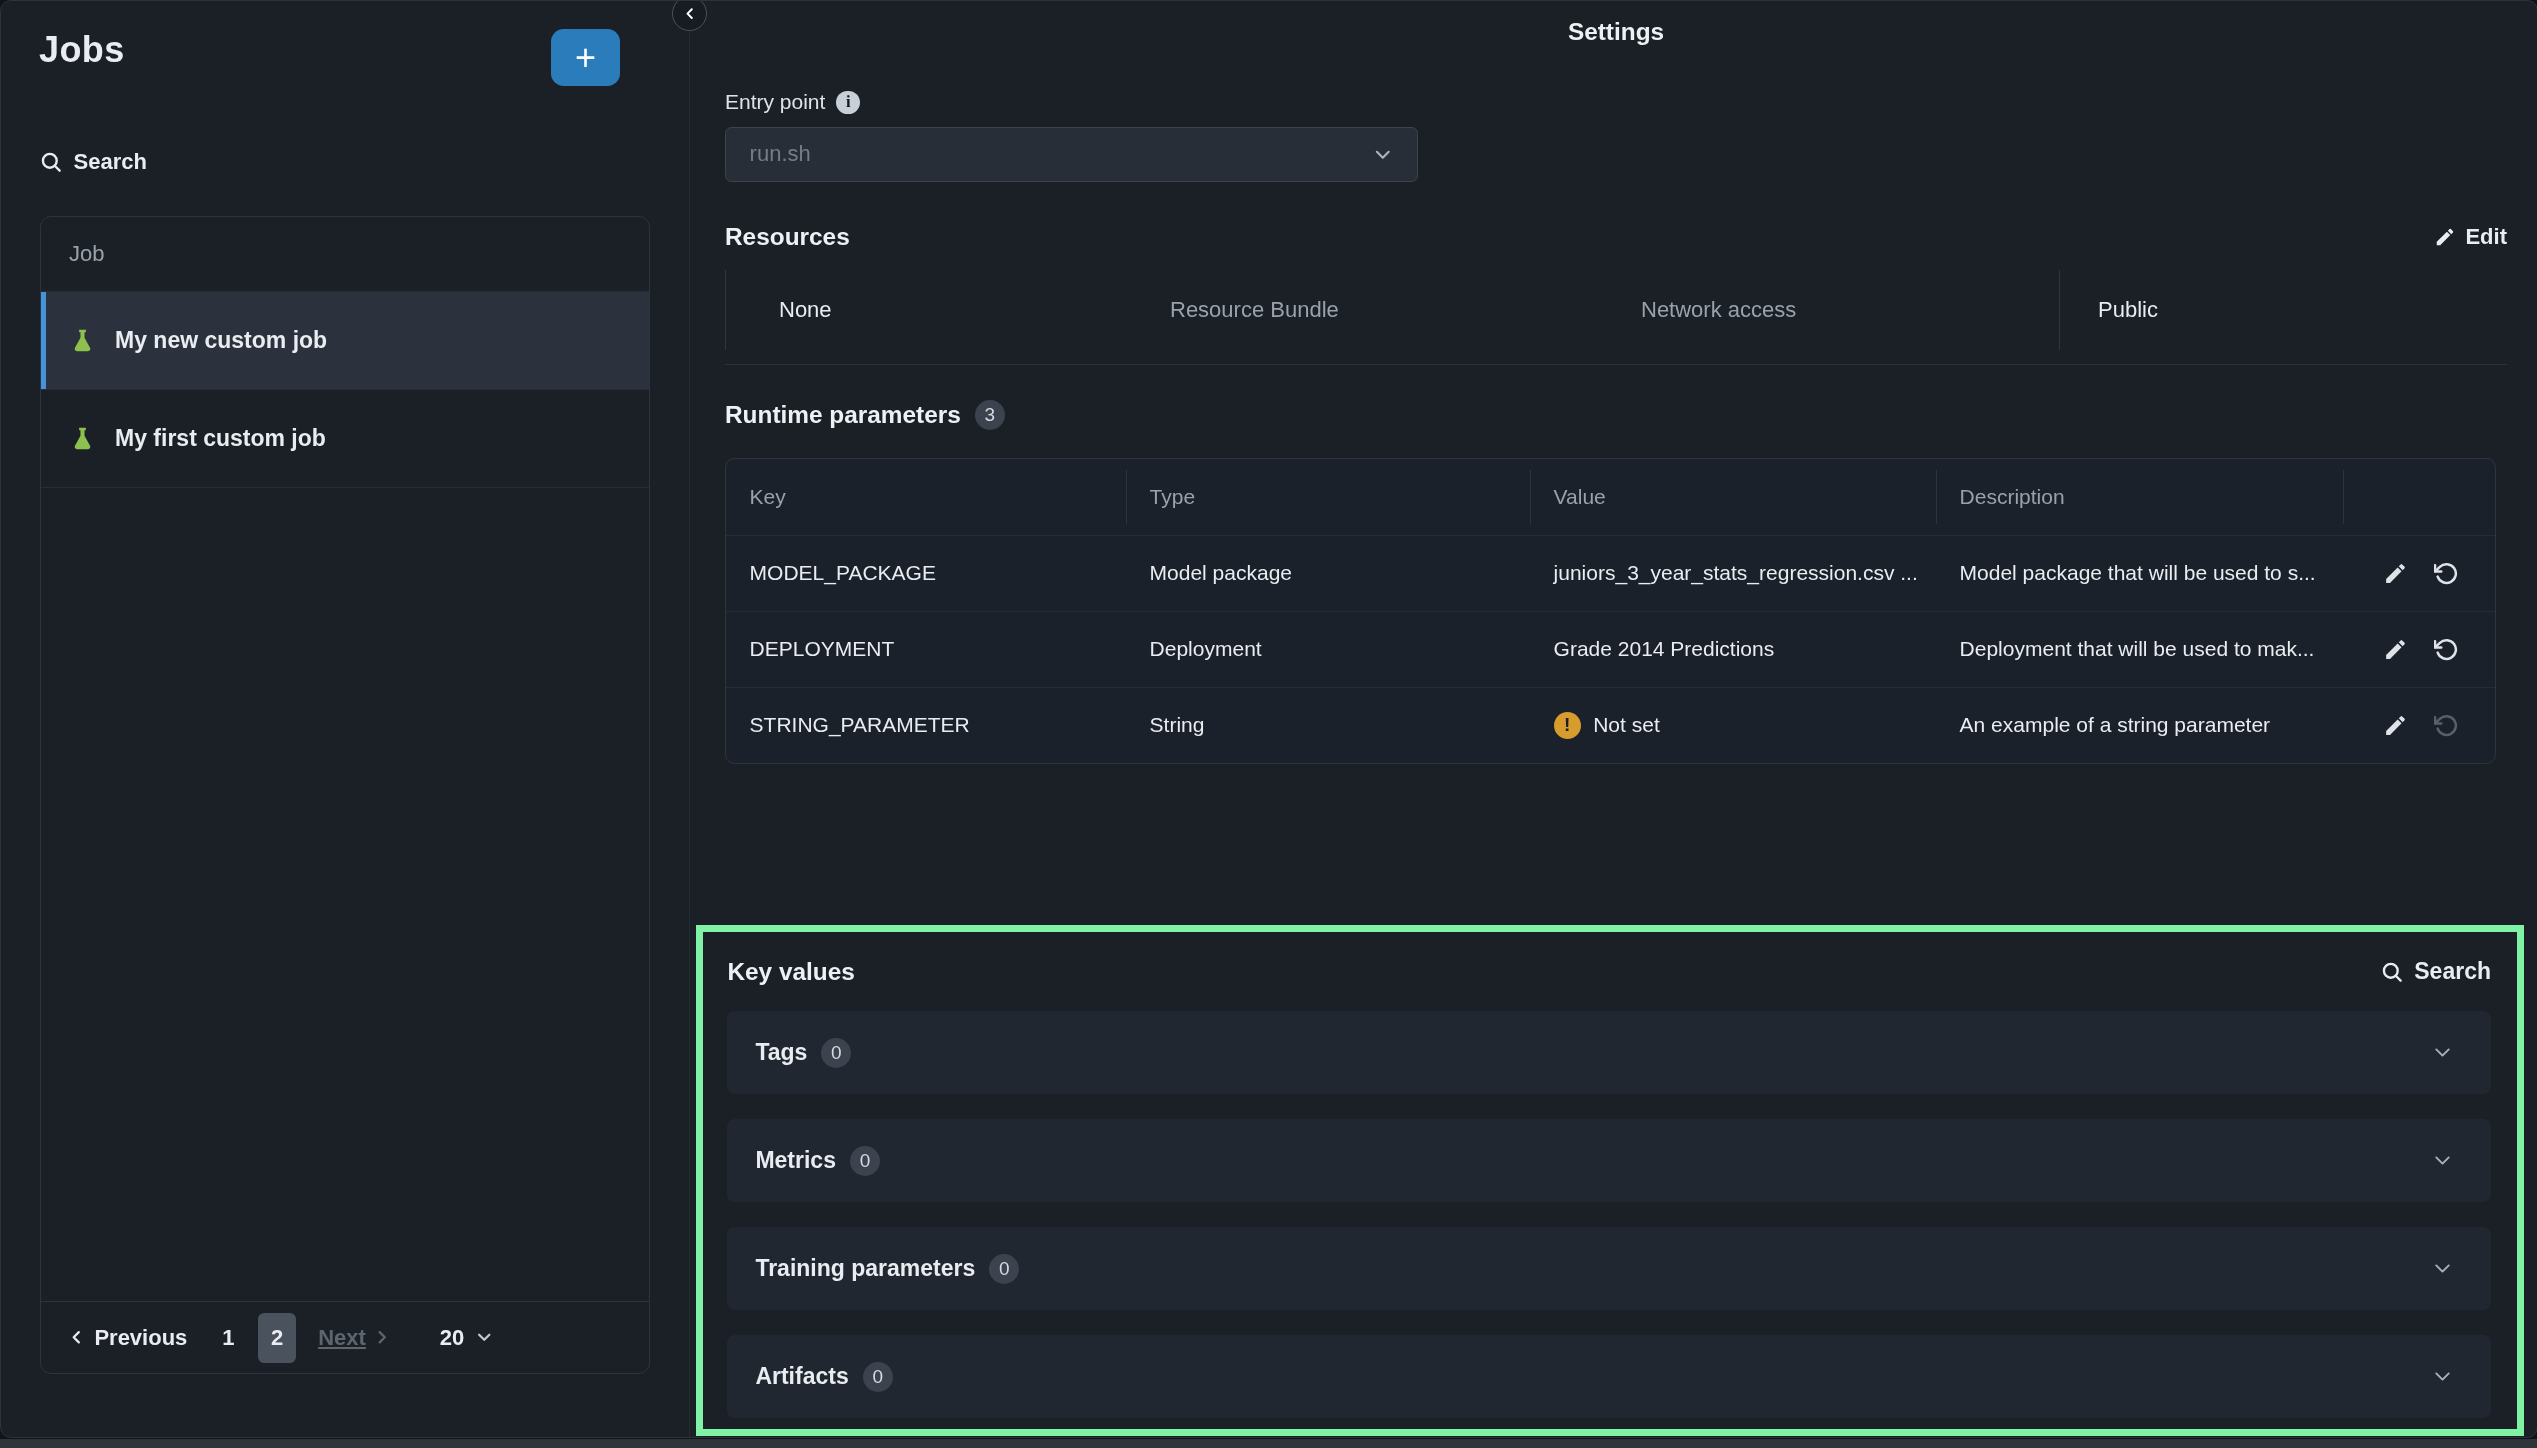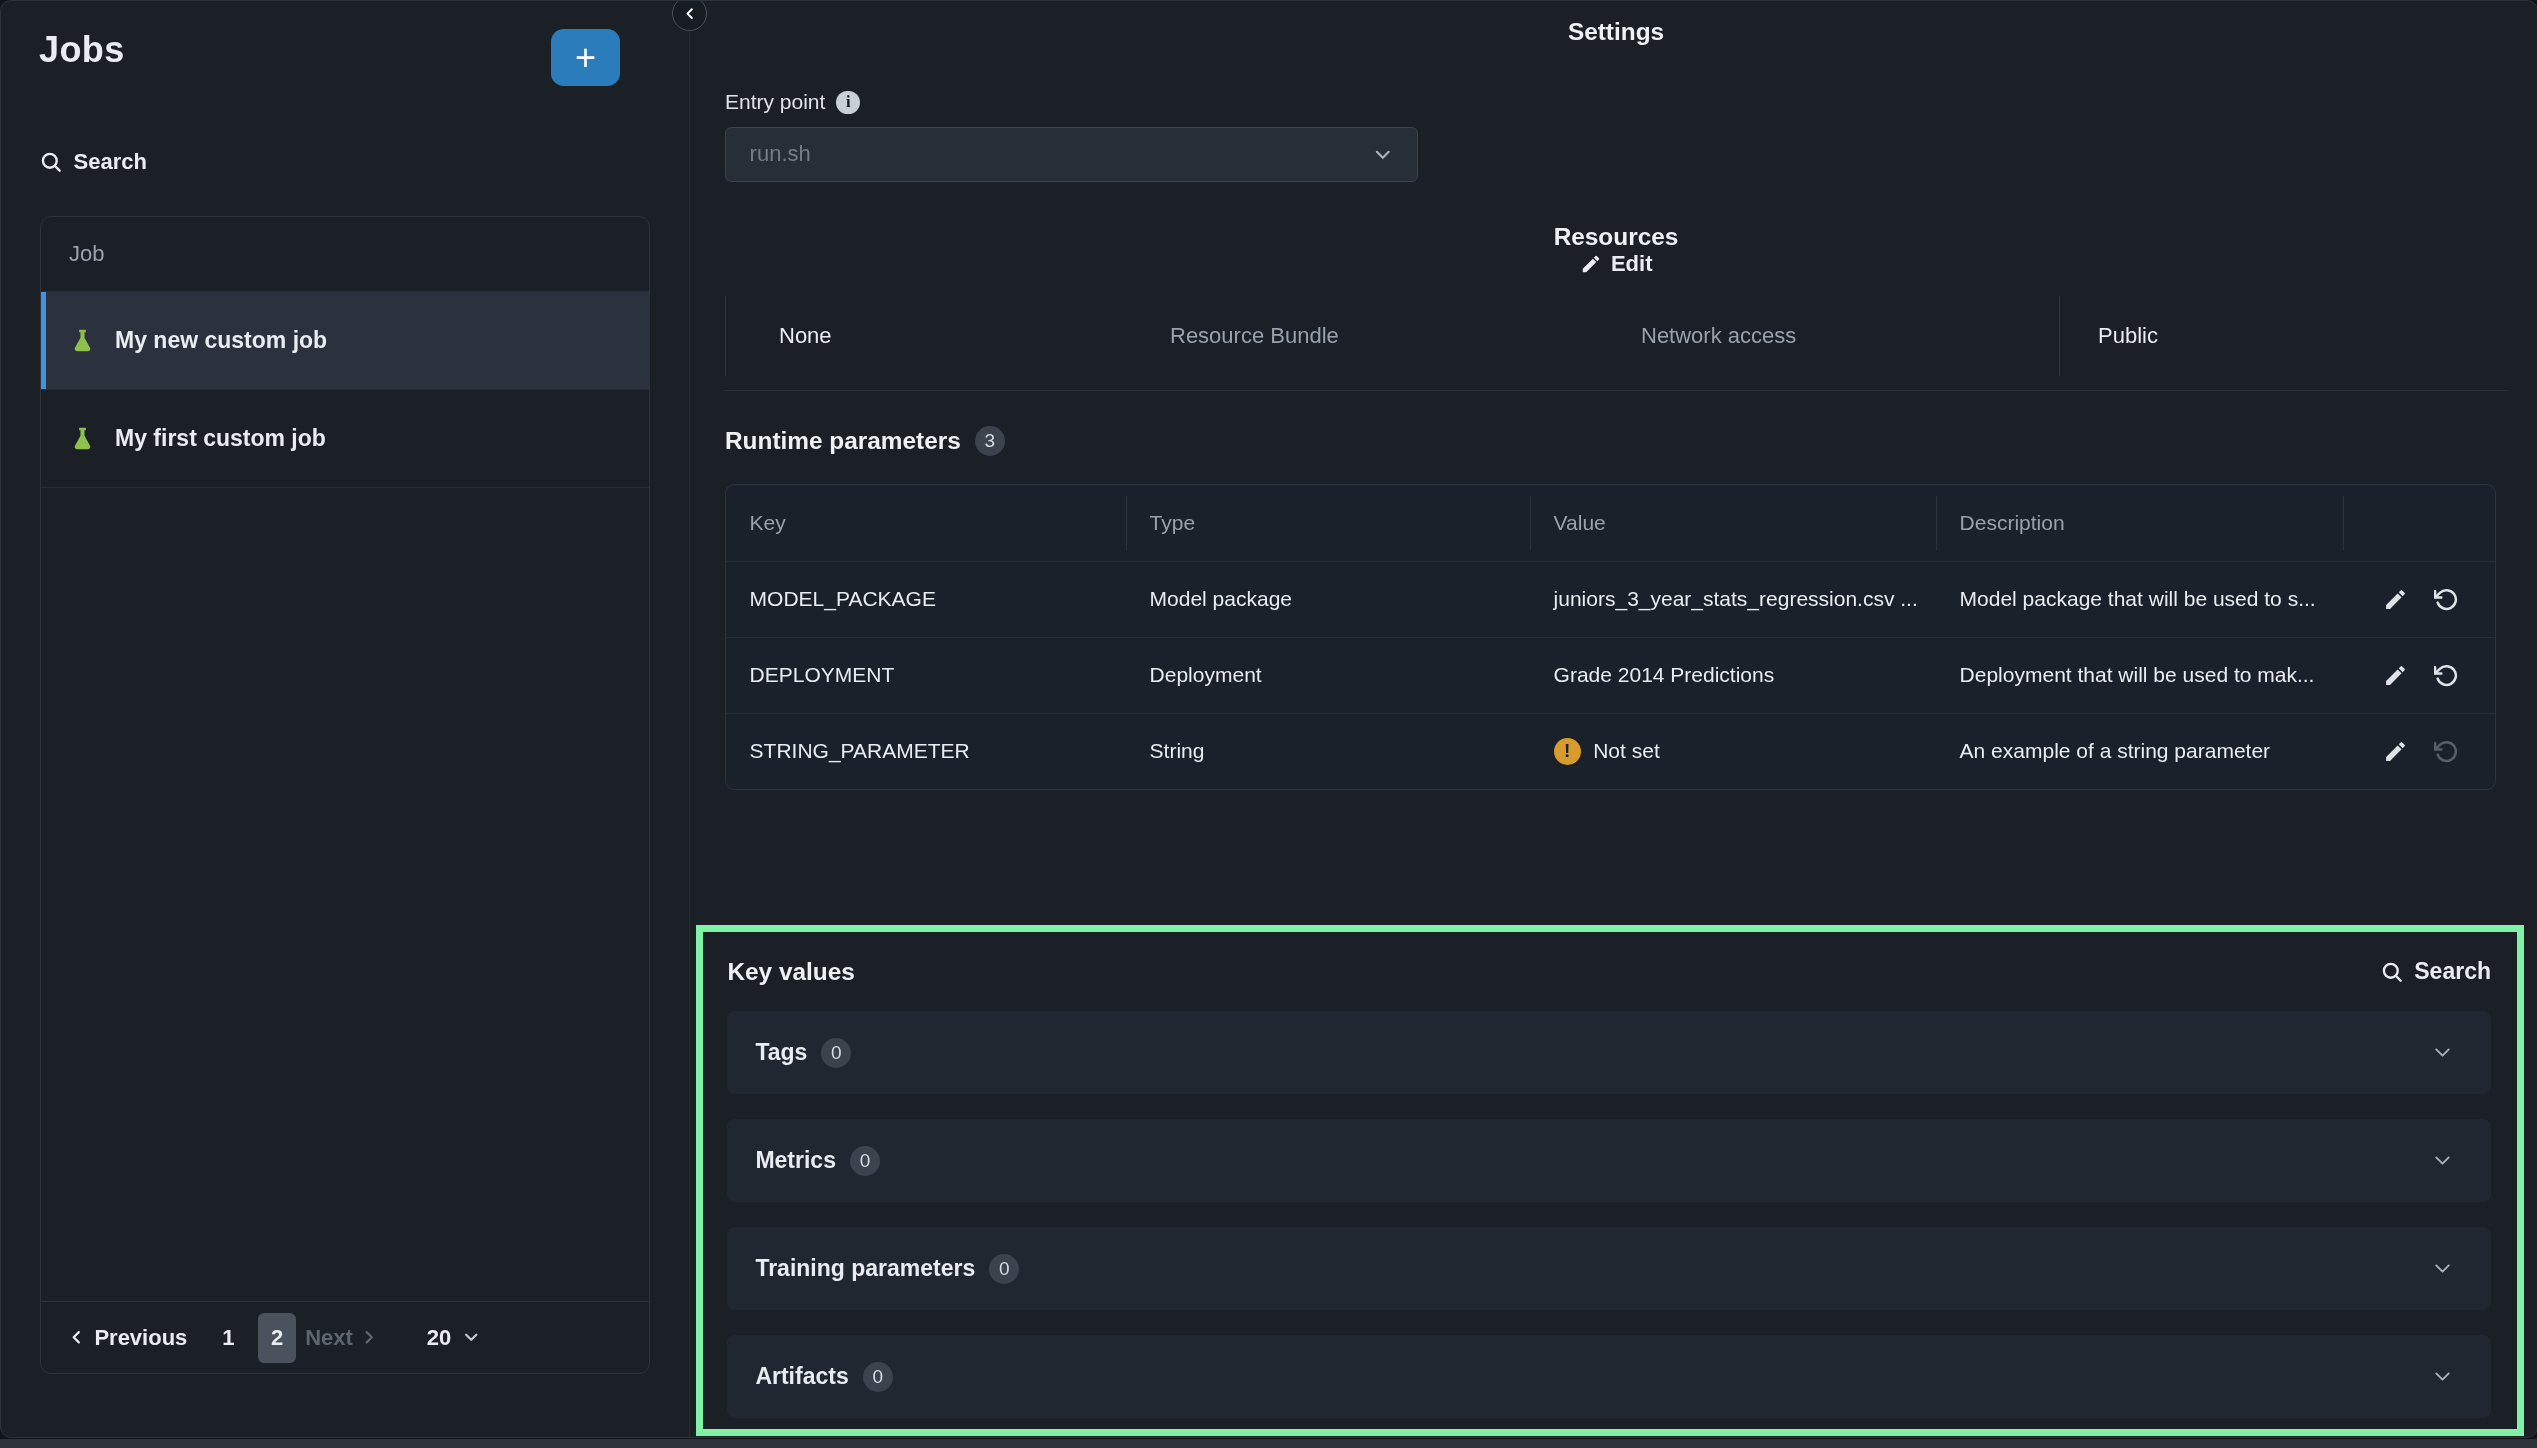--- a/index.html
+++ b/index.html
@@ -48,41 +48,41 @@
   .job-item.selected{background:var(--sel-bg);text-align:right;}
   .job-item.selected::before{content:"";position:absolute;left:0;top:0;width:4.7px;height:100%;background:var(--bar-blue);}
   .job-spacer{flex:1;}
   .pagination{height:72px;border-top:0.8px solid var(--line);display:flex;align-items:center;
     padding-left:25px;font-size:22px;font-weight:700;}
   .pg-prev{display:flex;align-items:center;gap:7.9px;cursor:pointer;}
   .pg-prev svg,.pg-next svg{width:20.5px;height:20.5px;}
   .pg-num{margin-left:35px;cursor:pointer;}
   .pg-chip{margin-left:23.6px;width:38px;height:50px;border-radius:6.3px;background:var(--chip-bg);
     display:flex;align-items:center;justify-content:center;cursor:pointer;}
-  .pg-next{margin-left:9px;display:flex;align-items:center;gap:6.3px;color:var(--dim);cursor:default;}
+  .pg-next{margin-left:22px;display:flex;align-items:center;gap:6.3px;color:var(--dim);cursor:default;text-decoration:underline;}
   .pg-size{margin-left:47px;display:flex;align-items:center;gap:9.4px;cursor:pointer;}
   .pg-size svg{width:20.5px;height:20.5px;color:#c3c9d0;}
 
   .collapse-btn{position:absolute;left:671px;top:-4.7px;width:35px;height:35px;border-radius:50%;
     background:#171c22;border:1.6px solid #4a525c;color:#fff;display:flex;align-items:center;justify-content:center;cursor:pointer;z-index:5;}
   .collapse-btn svg{width:17.3px;height:17.3px;}
 
   
   .main{position:absolute;left:724px;top:0;width:1782px;}
   .h-sec{font-size:24.4px;font-weight:700;color:#eef1f4;}
   .settings-title{margin-top:17.3px;text-align:center;}
   .entry-label{margin-top:44px;display:flex;align-items:center;gap:11px;font-size:21px;color:#dfe3e8;}
   .info-dot{width:23.6px;height:23.6px;border-radius:50%;background:#c9cfd6;color:#14181d;
     font-size:16.5px;font-weight:700;display:flex;align-items:center;justify-content:center;font-family:"Liberation Serif",serif;}
   .select{margin-top:12.6px;width:693px;height:55px;background:#272e37;border:0.8px solid #3d444f;border-radius:6.3px;
     display:flex;align-items:center;justify-content:space-between;padding:0 22px 0 23.6px;cursor:pointer;}
   .select .ph{font-size:22px;color:#747d88;}
   .select svg{width:23.6px;height:23.6px;color:#aab2bb;}
 
-  .resources-head{margin-top:41px;display:flex;align-items:center;justify-content:space-between;flex-direction:column;}
+  .resources-head{margin-top:41px;display:flex;align-items:center;justify-content:space-between;}
   .edit-btn{display:flex;align-items:center;gap:9.4px;font-size:22px;font-weight:700;cursor:pointer;}
   .edit-btn svg{width:22px;height:22px;}
   .res-row{margin-top:19px;height:80px;display:grid;grid-template-columns:445px 408px 481px 1fr;align-items:center;}
   .res-cell{height:100%;display:flex;align-items:center;font-size:22px;}
   .res-cell.lbl{color:var(--muted);}
   .res-cell.val{color:var(--text);}
   .res-cell.b-left{border-left:0.8px solid #2e3540;}
   .res-c2{padding-left:53px;}
   .res-c3{padding-left:63px;}
   .res-c4{padding-left:38px;}

